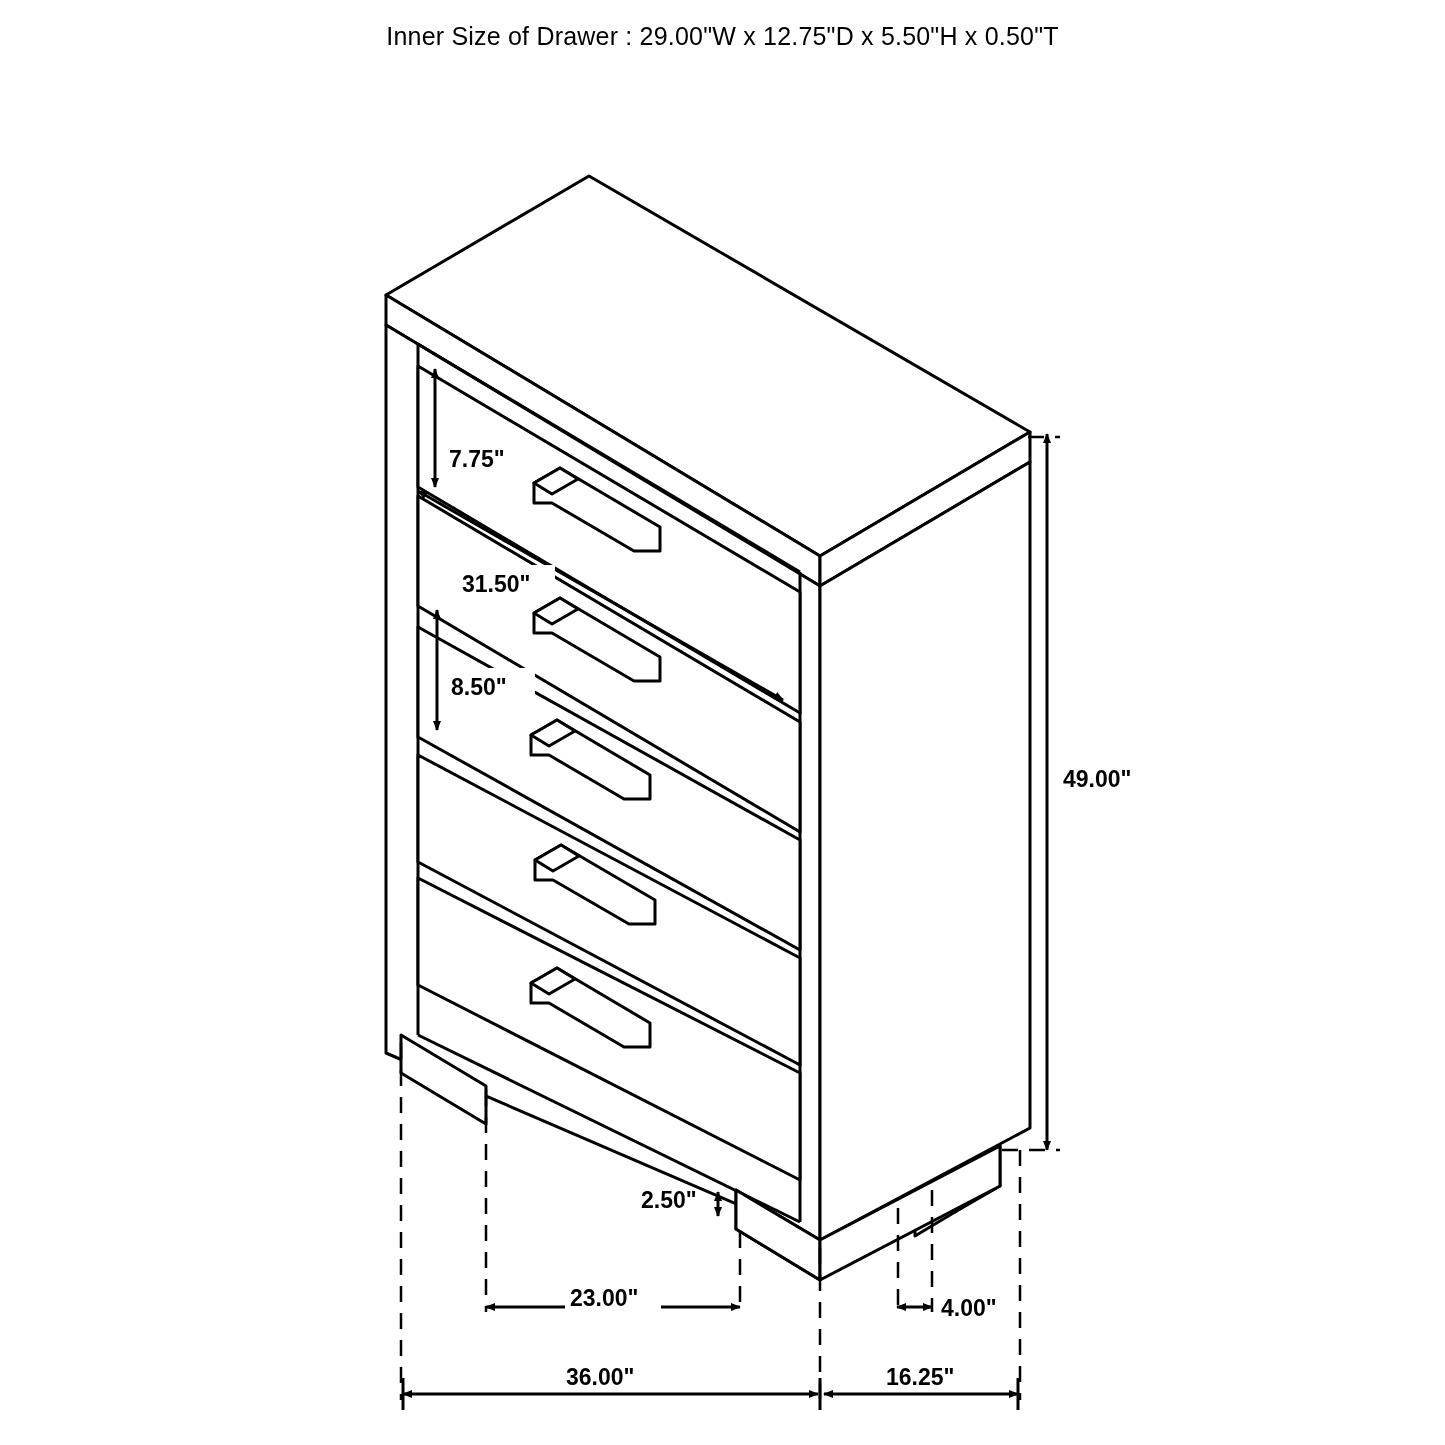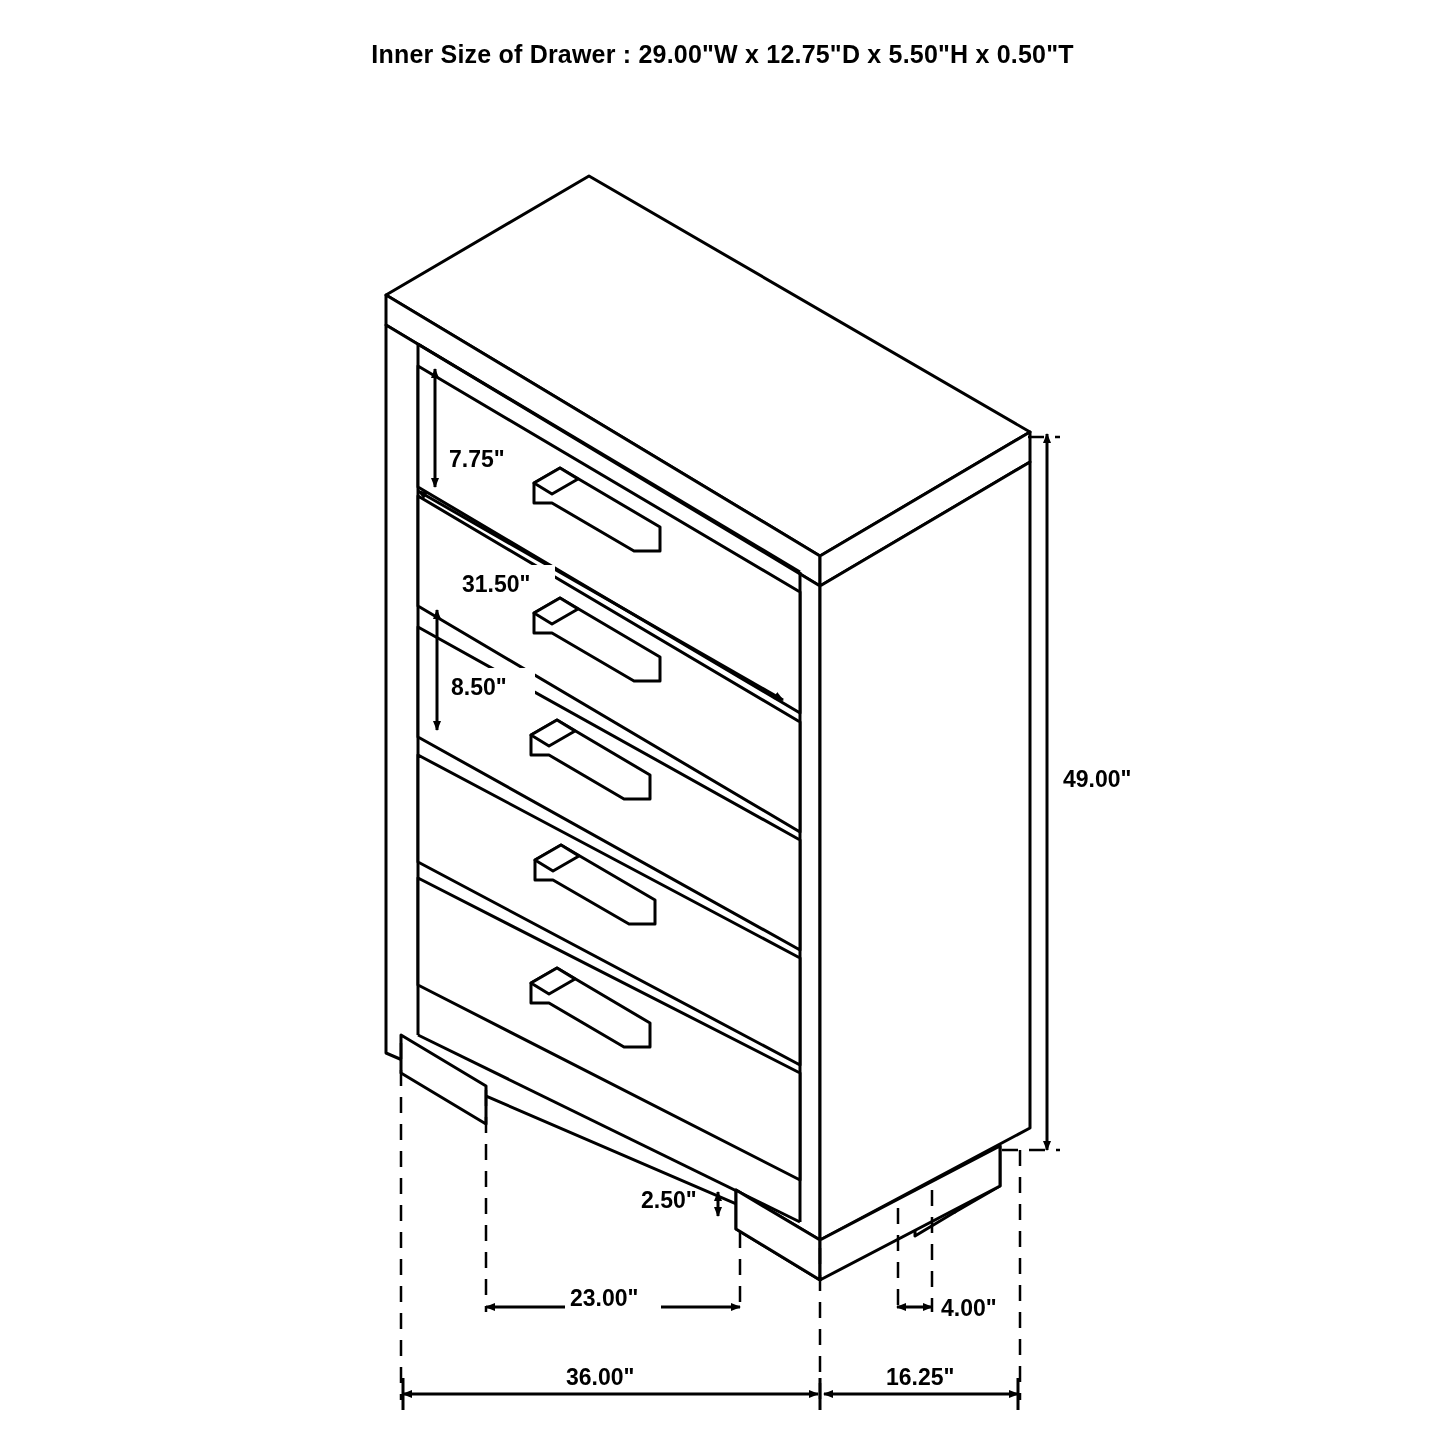--- a/index.html
+++ b/index.html
@@ -7,24 +7,24 @@
     width:1445px;height:1445px;
     background:#ffffff;
     font-family:"Liberation Sans", sans-serif;
     color:#000000;
     overflow:hidden;
     position:relative;
   }
   #diagram-root{position:absolute;inset:0;}
   .title{
     position:absolute;
-    top:40px;left:0;width:1445px;
+    top:22px;left:0;width:1445px;
     text-align:center;
     font-size:25px;
-    font-weight:bold;
+    font-weight:normal;
     letter-spacing:0.2px;
   }
   svg.canvas{position:absolute;top:0;left:0;width:1445px;height:1445px;}
   text.dim{
     font-family:"Liberation Sans", sans-serif;
     font-size:23px;
     font-weight:bold;
     fill:#000;
   }
 </style>

